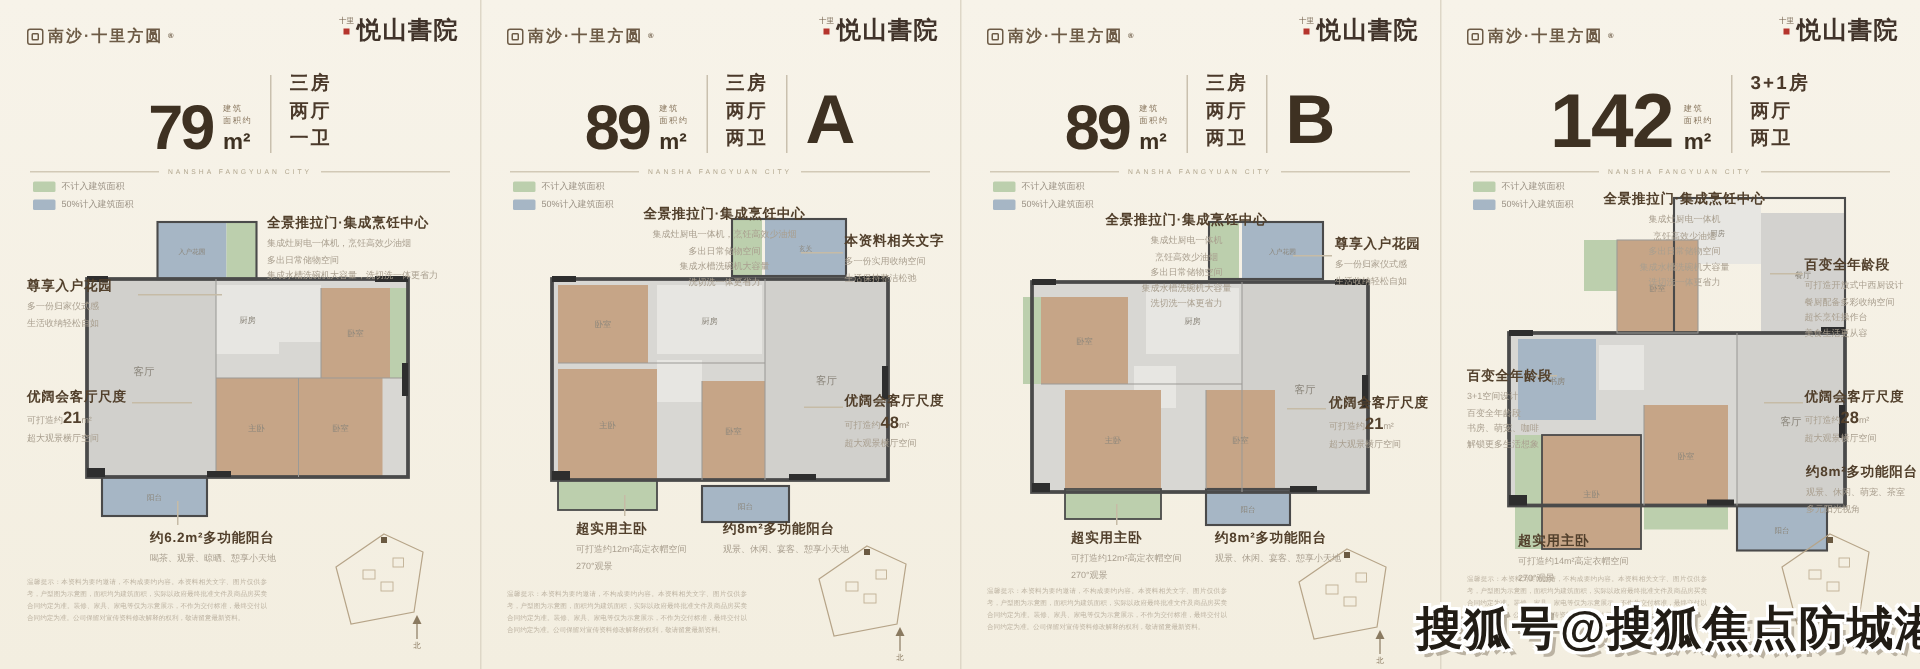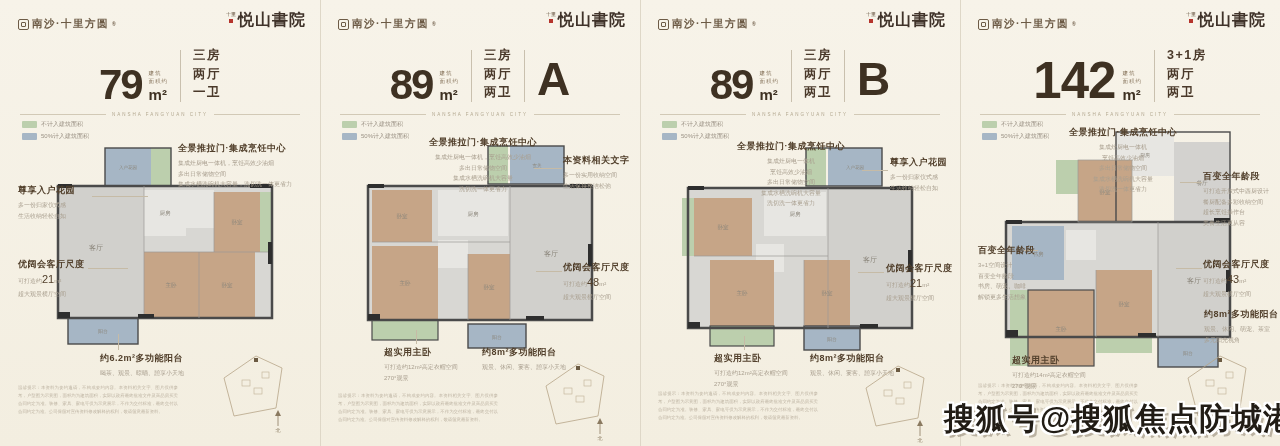--- a/index.html
+++ b/index.html
@@ -36,21 +36,21 @@
   .legend-row{display:flex;align-items:center;gap:4px;font-size:6px;color:#9b9285;}
   .sw{width:15px;height:7px;border-radius:1px;}
   .sw-green{background:#bccfad;}
   .sw-blue{background:#a6b6c5;}
   
   .co{position:absolute;z-index:5;}
   .co.center{text-align:center;}
   .co-t{font-size:9px;font-weight:700;color:#52402c;letter-spacing:.5px;white-space:nowrap;}
   .co-l{margin-top:3px;font-size:6px;color:#a99f8f;line-height:1.75;white-space:pre-line;}
   .co-v{margin-top:2px;font-size:6px;color:#a99f8f;}
-  .co-v b{font-size:11px;color:#52402c;font-weight:400;}
+  .co-v b{font-size:11px;color:#52402c;font-weight:700;}
   .conn{position:absolute;background:#c6bba6;z-index:4;}
   .plan{position:absolute;z-index:1;}
   .plan text{font-family:"Liberation Sans",sans-serif;fill:#8b867b;}
   .disclaimer{position:absolute;font-size:4.4px;color:#beb4a3;line-height:1.85;text-align:justify;width:160px;z-index:2;}
   .sitemap{position:absolute;z-index:2;}
   .sitemap text{fill:#8a7a60;font-family:"Liberation Sans",sans-serif;}
   .watermark{position:absolute;left:944px;top:398px;z-index:60;font-size:31px;font-weight:700;
     color:#211c15;letter-spacing:1px;white-space:nowrap;
     text-shadow:-2px -2px 0 #fff,2px -2px 0 #fff,-2px 2px 0 #fff,2px 2px 0 #fff,0 -2px 0 #fff,0 2px 0 #fff,-2px 0 0 #fff,2px 0 0 #fff,4px 4px 0 rgba(140,130,112,.55);}
 </style>
@@ -512,21 +512,21 @@
     </div>
     <div class="co" style="left:18px;top:244px">
       <div class="co-t">百变全年龄段</div>
       <div class="co-l">3+1空间设计
 百变全年龄段
 书房、萌宠、咖啡
 解锁更多生活想象</div>
     </div>
     <div class="co" style="left:243px;top:258px">
       <div class="co-t">优阔会客厅尺度</div>
-      <div class="co-v"><span>可打造约</span><b>43</b><span>m²</span></div>
+      <div class="co-v"><span>可打造约</span><b>28</b><span>m²</span></div>
       <div class="co-l">超大观景横厅空间</div>
     </div>
     <div class="co" style="left:244px;top:308px">
       <div class="co-t">约8m²多功能阳台</div>
       <div class="co-l">观景、休闲、萌宠、茶室
 多元阳光视角</div>
     </div>
     <div class="co" style="left:52px;top:354px">
       <div class="co-t">超实用主卧</div>
       <div class="co-l">可打造约14m²高定衣帽空间

